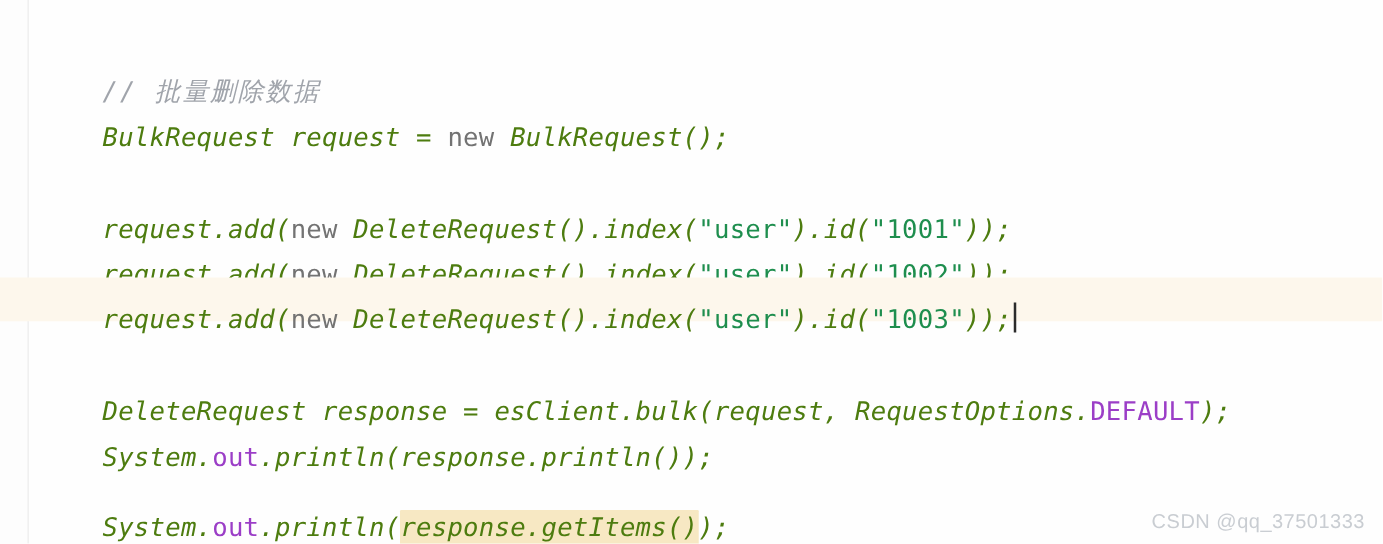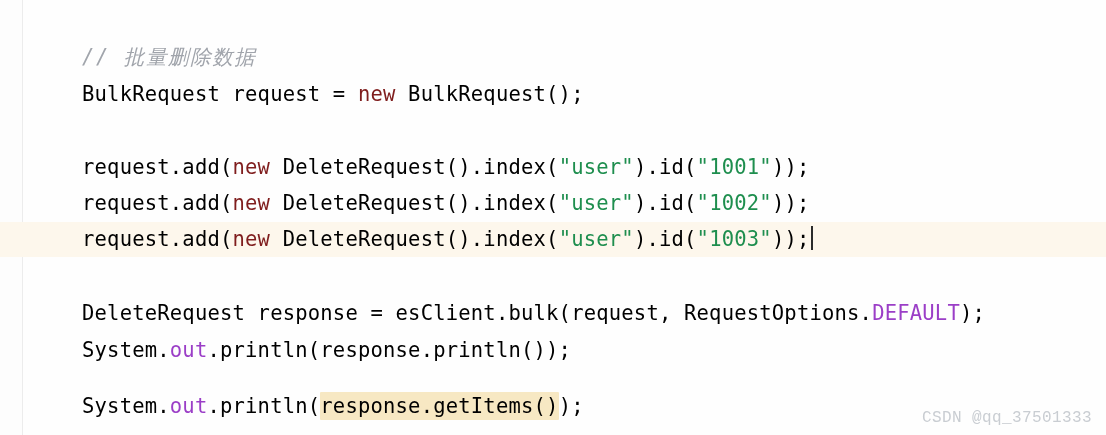--- a/index.html
+++ b/index.html
@@ -50,28 +50,29 @@
   }
   .line {
     position: absolute;
     left: 82px;
     height: 35px;
     line-height: 35px;
     white-space: pre;
     font-size: 20.5px;
     letter-spacing: 0.2px;
     color: #2b2b2b;
+    margin-top: 16px;
   }
 
   
   .tok-comment  { color: #a0a4ab; font-style: italic; letter-spacing: 1.6px; }
-  .tok-keyword  { color: #7f1d1d; }
+  .tok-keyword  { color: #737373; }
   .tok-string   { color: #1e8e4e; }
   .tok-static   { color: #9b3ec7; }
-  .tok-plain    { color: #000000; }
+  .tok-plain    { color: #4d7c0f; font-style: italic; }
 
   
   .tok-hl {
     background: #f7e8c3;
     border-radius: 1px;
     padding: 2px 0;
   }
 
   
   .caret {
@@ -81,21 +82,21 @@
     background: #2b2b2b;
     vertical-align: -4px;
     margin-left: 1px;
   }
 
   
   .watermark {
     position: absolute;
     right: 14px;
     bottom: 8px;
-    font-family: Liberation Mono, monospace;
+    font-family: Liberation Sans, sans-serif;
     font-size: 16px;
     color: #c9cdd2;
     letter-spacing: 0.4px;
     white-space: pre;
     margin-top: 18px;
   }
 </style>
 </head>
 <body>
 

